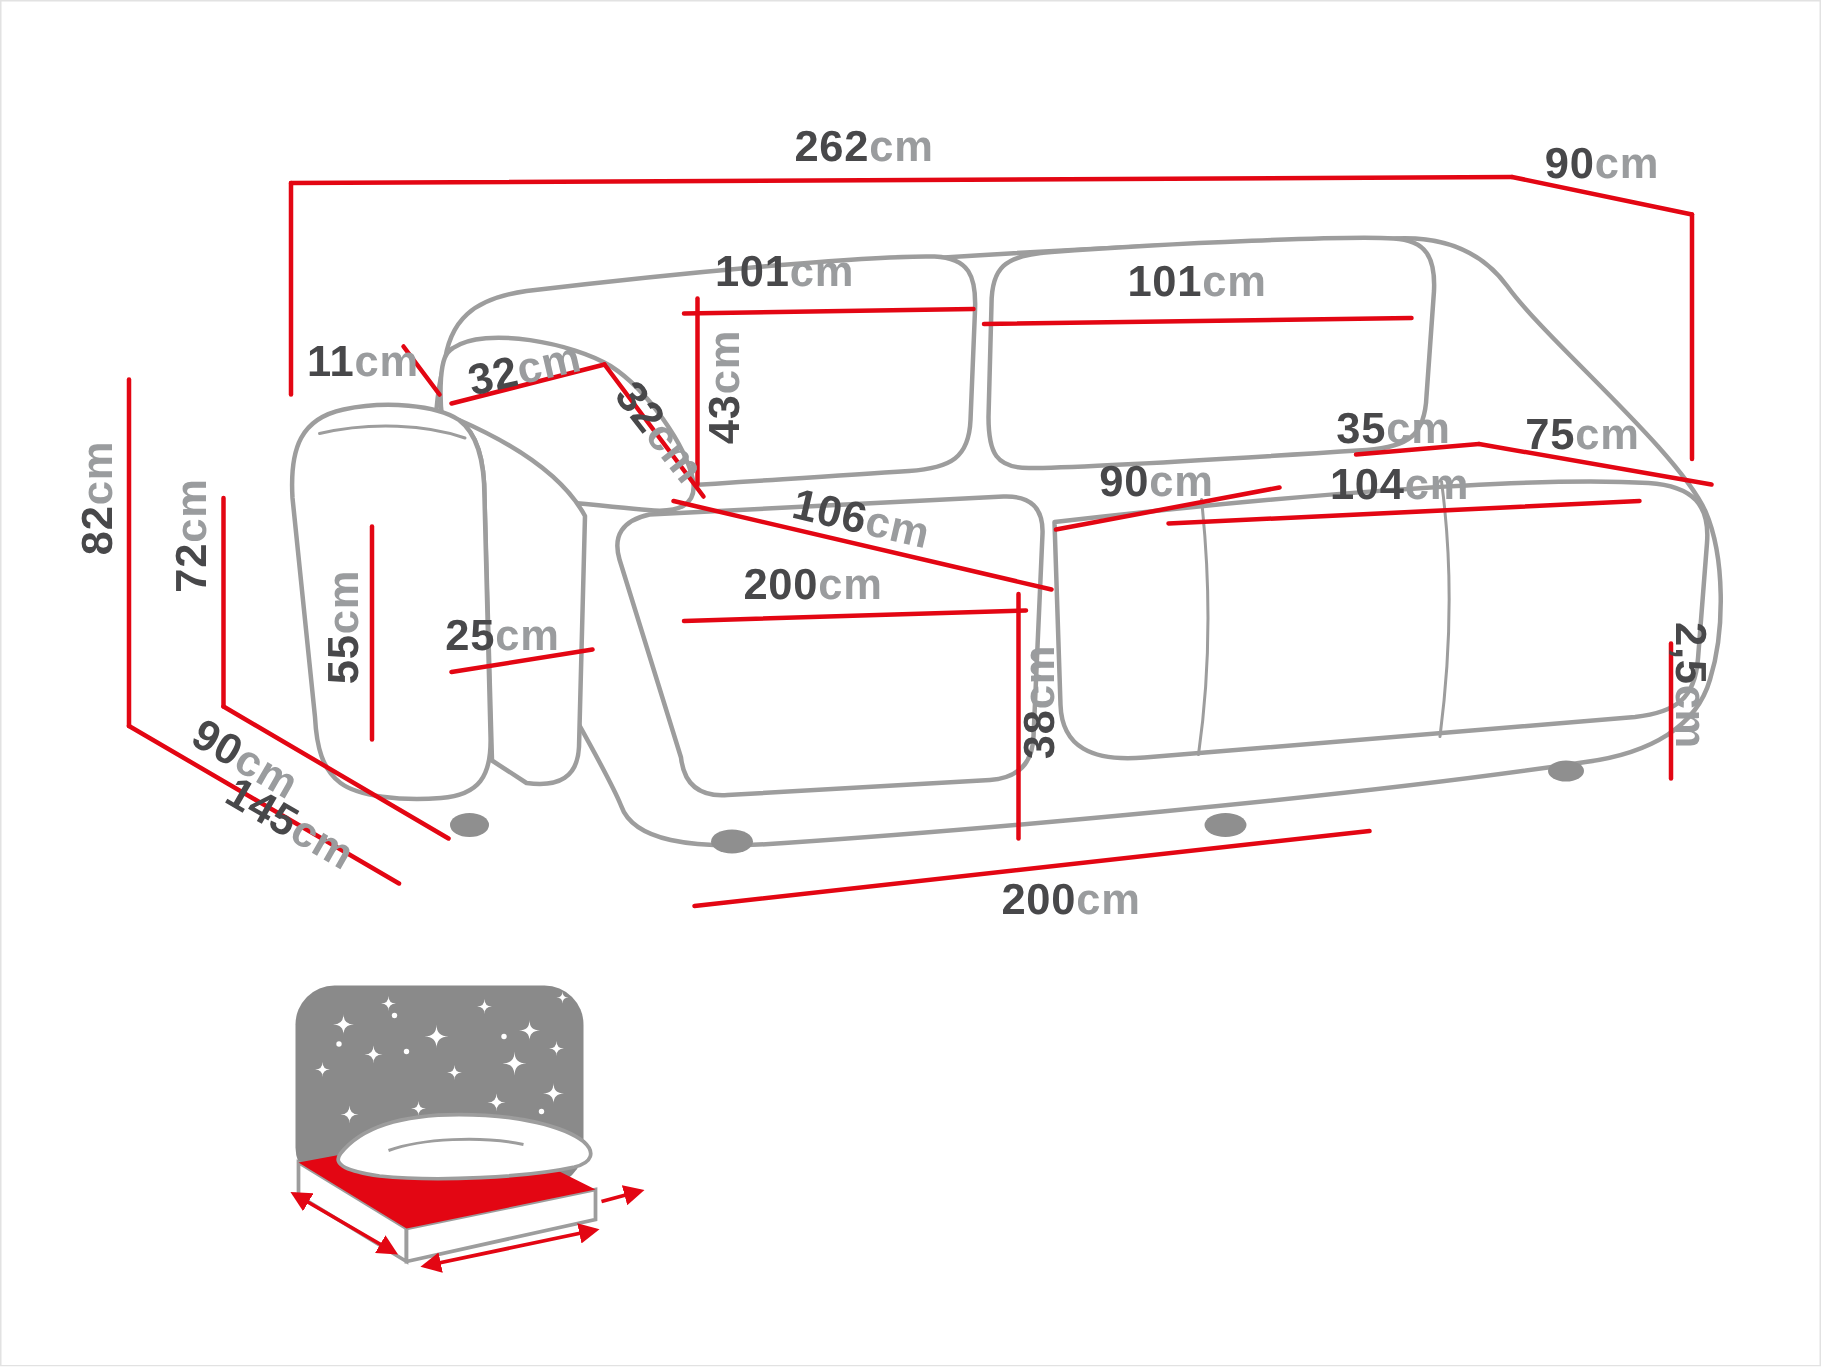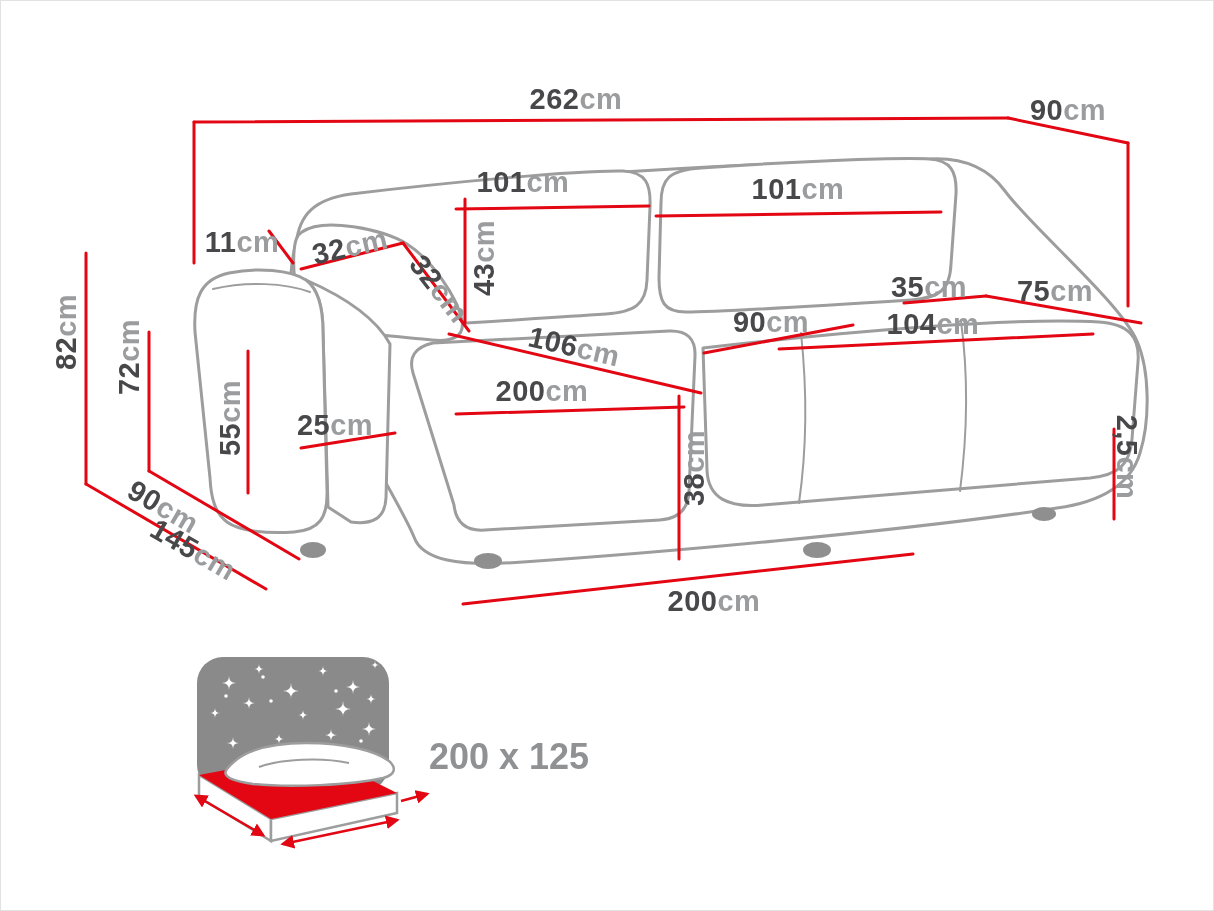--- a/index.html
+++ b/index.html
@@ -150,15 +150,14 @@
   <div class="dim" style="left:334px;top:424px"><span class="num">25</span><span class="unit">cm</span></div>
   <div class="dim" style="left:229px;top:417px;transform:translate(-50%,-50%) rotate(-90deg)"><span class="num">55</span><span class="unit">cm</span></div>
   <div class="dim" style="left:65px;top:331px;transform:translate(-50%,-50%) rotate(-90deg)"><span class="num">82</span><span class="unit">cm</span></div>
   <div class="dim" style="left:128px;top:356px;transform:translate(-50%,-50%) rotate(-90deg)"><span class="num">72</span><span class="unit">cm</span></div>
   <div class="dim" style="left:162px;top:506px;transform:translate(-50%,-50%) rotate(30deg)"><span class="num">90</span><span class="unit">cm</span></div>
   <div class="dim" style="left:192px;top:549px;transform:translate(-50%,-50%) rotate(30deg)"><span class="num">145</span><span class="unit">cm</span></div>
   <div class="dim" style="left:693px;top:467px;transform:translate(-50%,-50%) rotate(-90deg)"><span class="num">38</span><span class="unit">cm</span></div>
   <div class="dim" style="left:1125px;top:456px;transform:translate(-50%,-50%) rotate(90deg)"><span class="num">2,5</span><span class="unit">cm</span></div>
   <div class="dim" style="left:713px;top:600px"><span class="num">200</span><span class="unit">cm</span></div>
 
-  <div class="bed-size" style="left:508px;top:756px">200 x 125</div>
 
 </div>
 
 </body></html>

